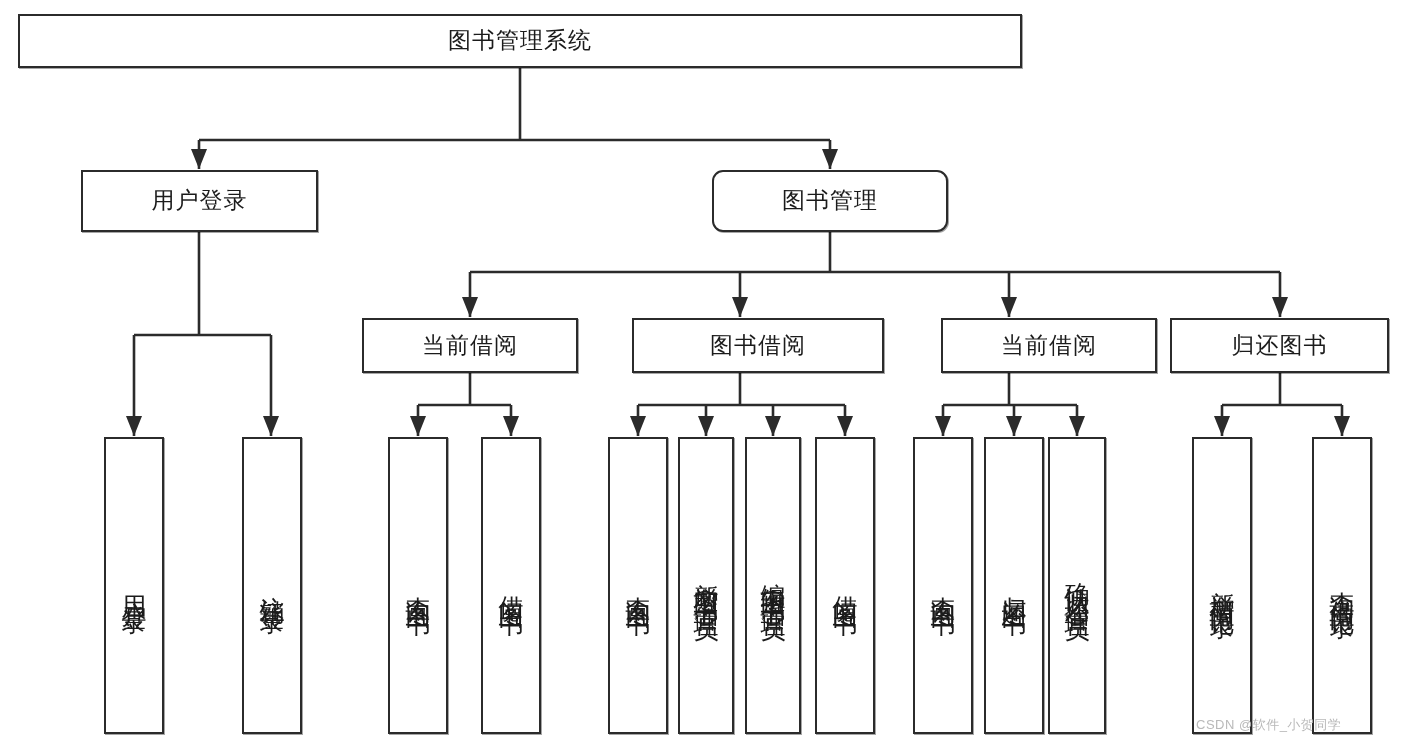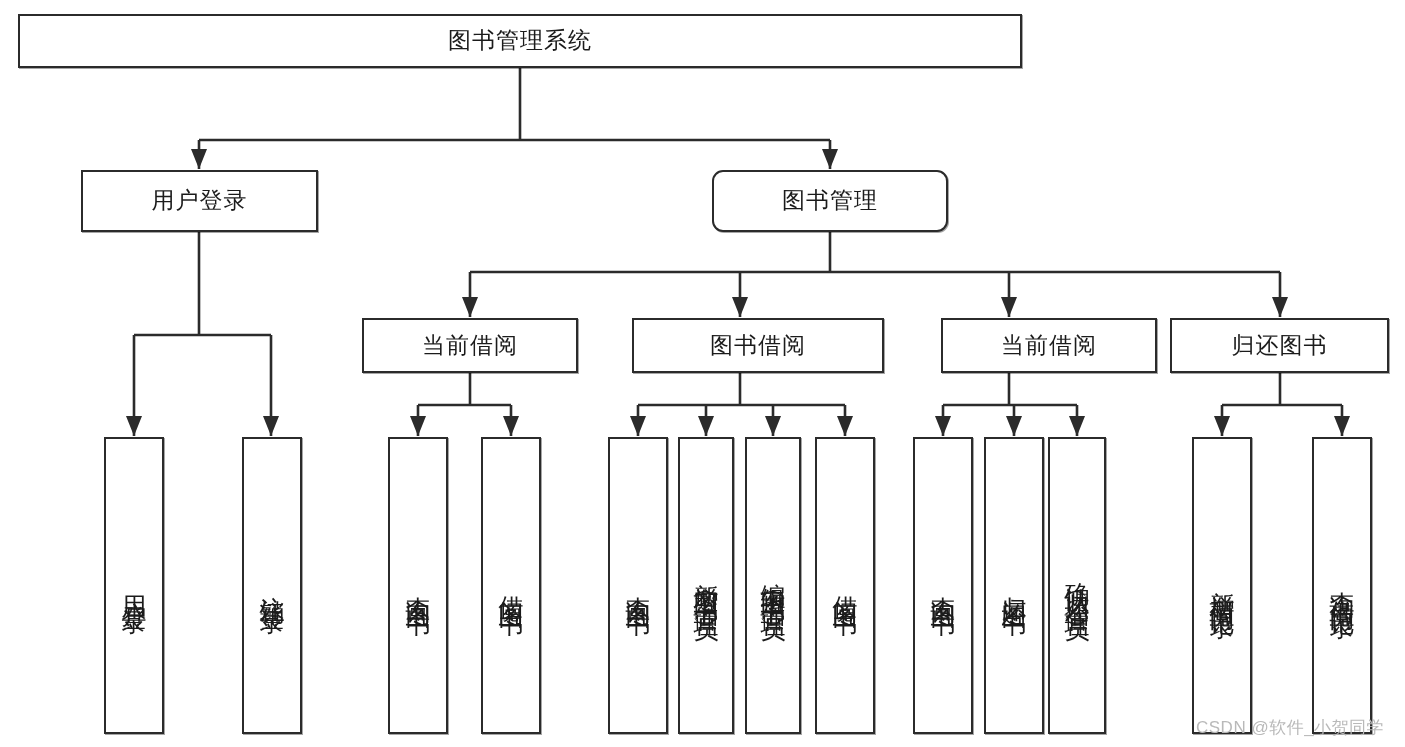--- a/index.html
+++ b/index.html
@@ -60,21 +60,21 @@
     writing-mode: vertical-rl;
     text-orientation: upright;
     font-size: 25px;
     letter-spacing: 5px;
     line-height: 1;
     white-space: nowrap;
     max-height: 270px;
   }
   .watermark {
     position: absolute;
-    font-size: 17px;
+    font-size: 13px;
     color: #b9b9b9;
     letter-spacing: 0.5px;
     white-space: nowrap;
     user-select: none;
   }
 </style>
 </head>
 <body>
 
 <div id="diagram-root">

